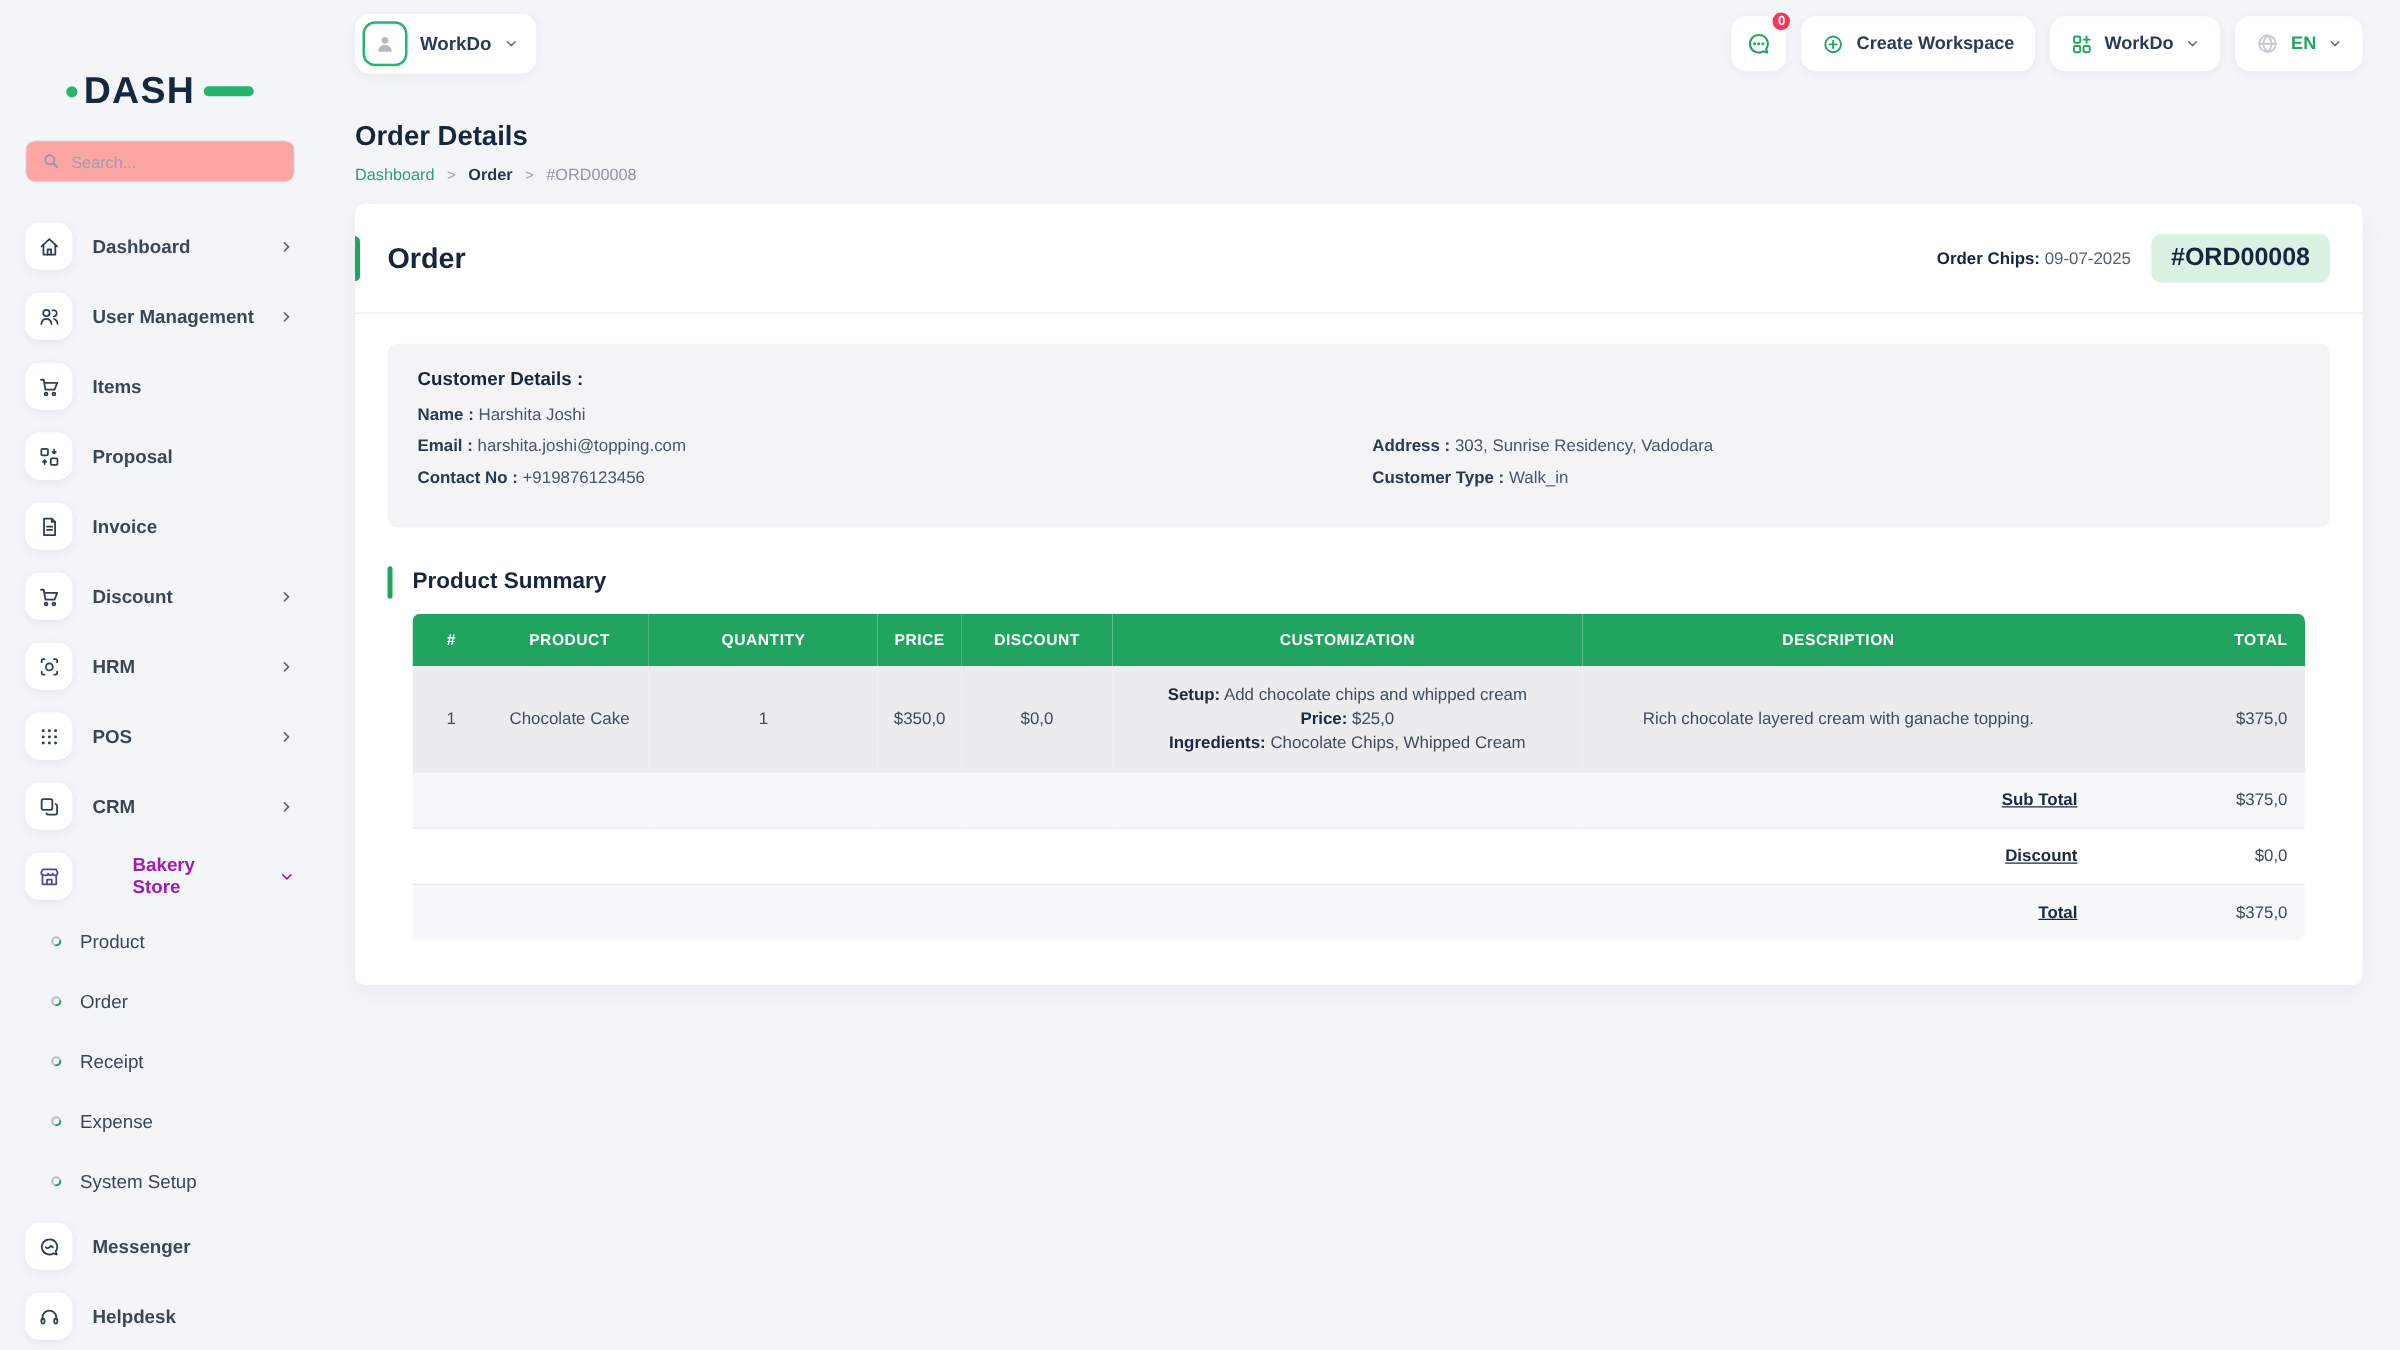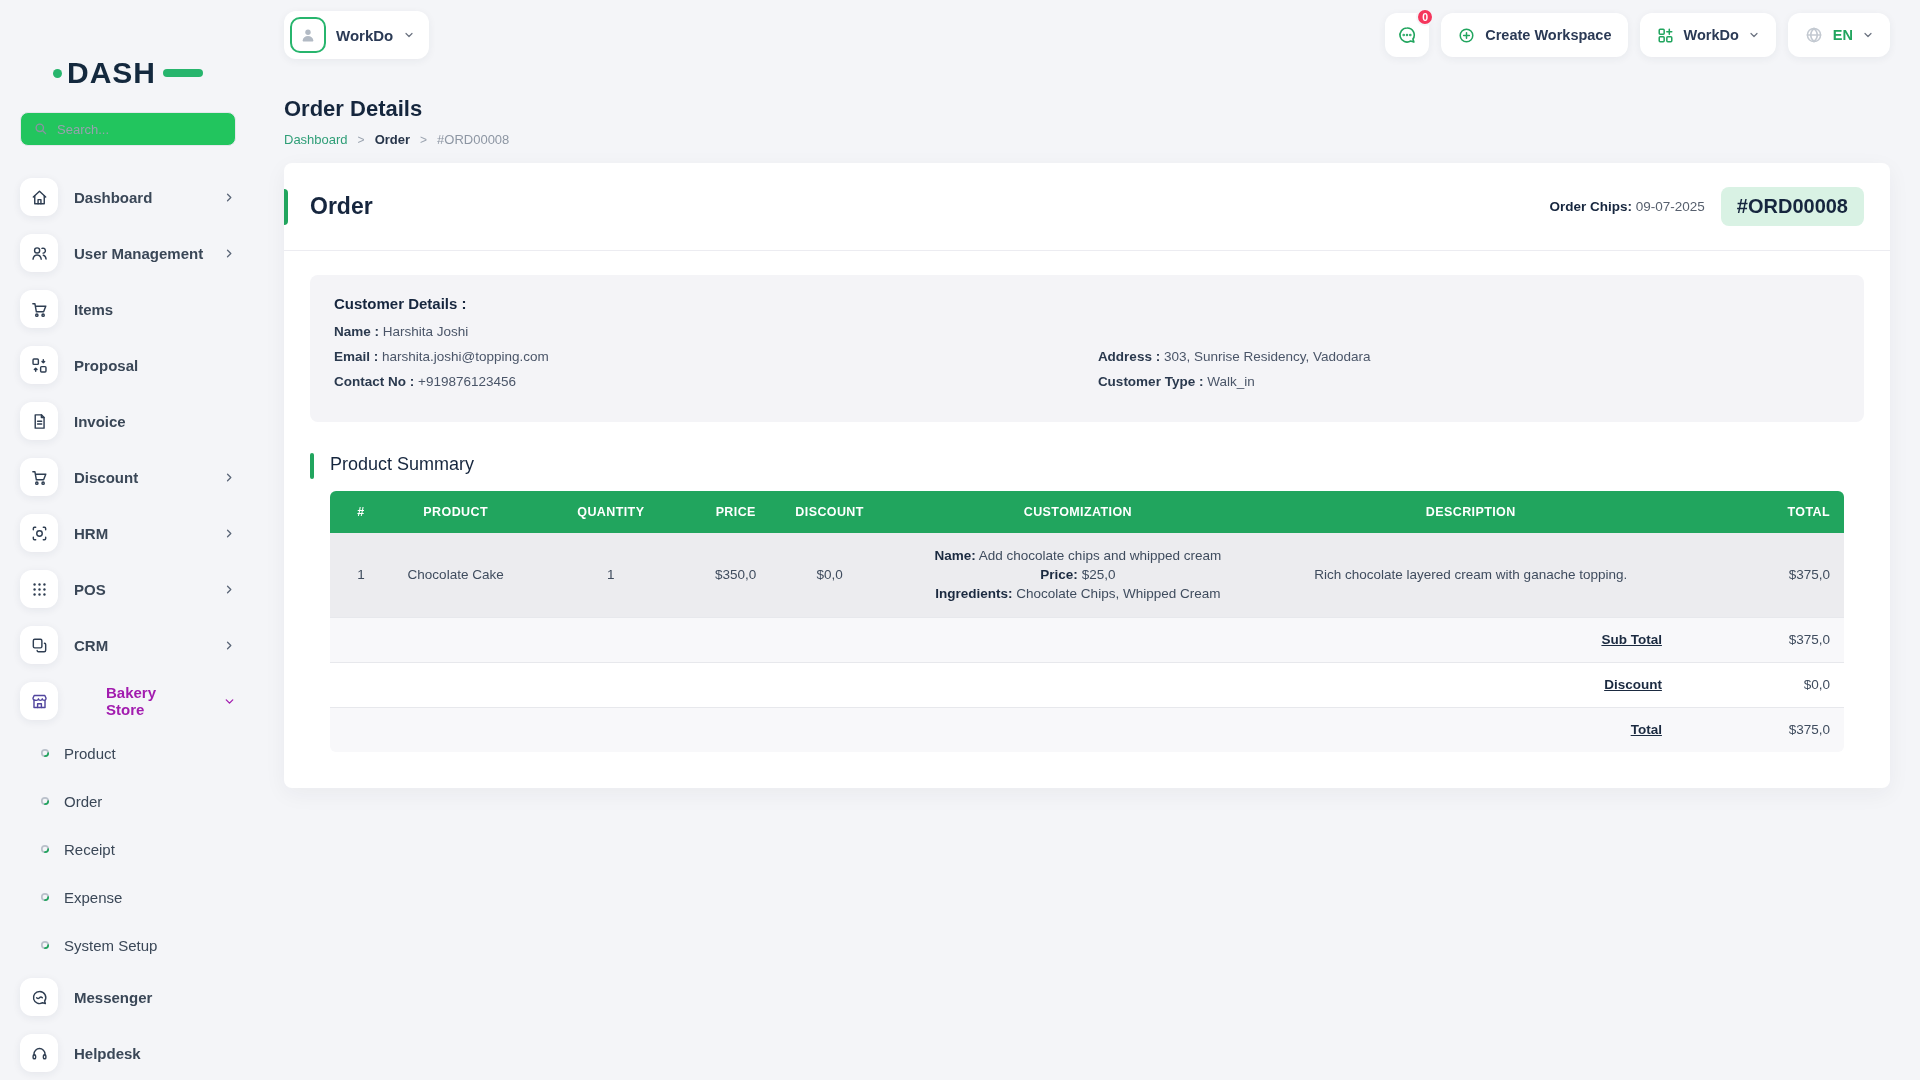--- a/index.html
+++ b/index.html
@@ -6,21 +6,21 @@
   html,body { width:1920px; height:1080px; overflow:hidden; }
   body { font-family:"Liberation Sans","DejaVu Sans",sans-serif; background:#f4f5f8; color:#3a4757; }
 
   
   .sidebar { position:fixed; left:0; top:0; bottom:0; width:256px; padding:16px 20px 0; overflow:hidden; }
   .logo { display:flex; align-items:center; justify-content:center; gap:5px; height:46px; margin-bottom:16px;margin-top:34px; }
   .logo-dot { width:9px; height:9px; border-radius:50%; background:#27b express;}
   .logo-dot { width:9px; height:9px; border-radius:50%; background:#27b56d; }
   .logo-text { font-size:30px; font-weight:800; letter-spacing:1px; color:#14293e; }
   .logo-dash { width:40px; height:8px; border-radius:4px; background:#27b56d; margin-left:2px; }
-  .search-box { display:flex; align-items:center; gap:8px; height:34px; background:#22c55e; border:1px solid #e4e7ec; border-radius:8px; padding:0 12px; margin-bottom:32px; }
+  .search-box { display:flex; align-items:center; gap:8px; height:34px; background:#fca5a5; border:1px solid #e4e7ec; border-radius:8px; padding:0 12px; margin-bottom:32px; }
   .search-box input { border:none; outline:none; background:transparent; font-size:13px; color:#4a5568; width:100%; font-family:inherit; }
   .search-box input::placeholder { color:#98a1ae; }
   .nav-item { display:flex; align-items:center; gap:16px; height:38px; margin-bottom:18px; cursor:pointer; }
   .icon-tile { flex:0 0 38px; width:38px; height:38px; background:#fff; border-radius:12px; display:flex; align-items:center; justify-content:center; box-shadow:0 2px 8px rgba(30,45,66,.07); color:#2f3e52; }
   .nav-label { font-size:15px; font-weight:600; color:#3a4757; }
   .nav-chevron { margin-left:auto; color:#5b6678; display:flex; }
   .nav-item.active .nav-label, .nav-item.active .nav-chevron { color:#a21caf;margin-left:32px; }
   .nav-item.active .icon-tile { color:#51459e; }
   .subnav { margin:0 0 4px; }
   .sub-item { display:flex; align-items:center; gap:14px; height:30px; margin-bottom:18px; padding-left:20px; cursor:pointer; }
@@ -59,21 +59,21 @@
   .order-badge { background:#d9f2e4; color:#16263e; font-size:20px; font-weight:700; padding:8px 16px; border-radius:8px; }
 
   .card-body { padding:24px 26px 36px; }
   .customer-box { position:relative; background:#f4f4f7; border-radius:8px; padding:20px 24px 22px; min-height:146px; }
   .cust-heading { font-size:15px; font-weight:700; color:#16263e; margin-bottom:12px; }
   .cust-line { font-size:13.5px; color:#4a5568; margin-bottom:9px; line-height:1.2; }
   .cust-line b { color:#2a394e; font-weight:700; }
   .cust-col-right { position:absolute; left:50.7%; top:74px; }
   .cust-col-right .cust-line { margin-bottom:9px; }
 
-  .ps-heading { position:relative; margin:32px 0 16px; padding-left:20px; font-size:18px; font-weight:400; color:#16263e; }
+  .ps-heading { position:relative; margin:32px 0 16px; padding-left:20px; font-size:18px; font-weight:700; color:#16263e; }
   .ps-heading::before { content:""; position:absolute; left:0; top:-1px; width:4px; height:26px; background:#21a55e; border-radius:3px; }
 
   .table-wrap { margin:0 20px; border-radius:6px; overflow:hidden; }
   table { width:100%; border-collapse:collapse; table-layout:fixed; }
   col.c-idx{width:4.1%} col.c-prod{width:8.4%} col.c-qty{width:12.1%} col.c-price{width:4.4%} col.c-disc{width:8%} col.c-cust{width:24.8%} col.c-desc{width:27.1%} col.c-total{width:11.1%}
   thead th { background:#21a55e; color:#fff; font-size:12.5px; font-weight:700; letter-spacing:.4px; padding:14px 8px; text-align:center; }
   thead th.right { text-align:right; padding-right:14px; }
   tbody td { font-size:13.5px; color:#3f4c5e; padding:13px 8px; text-align:center; vertical-align:middle; line-height:1.34; }
   tr.item-row { background:#ececef; }
   tr.item-row td.right { text-align:right; padding-right:14px; }
@@ -478,21 +478,21 @@
             </tr>
           </thead>
           <tbody>
             <tr class="item-row">
               <td>1</td>
               <td>Chocolate Cake</td>
               <td>1</td>
               <td>$350,0</td>
               <td>$0,0</td>
               <td class="cz">
-                <div><b>Name:</b> <span>Add chocolate chips and whipped cream</span></div>
+                <div><b>Setup:</b> <span>Add chocolate chips and whipped cream</span></div>
                 <div><b>Price:</b> <span>$25,0</span></div>
                 <div><b>Ingredients:</b> <span>Chocolate Chips, Whipped Cream</span></div>
               </td>
               <td>Rich chocolate layered cream with ganache topping.</td>
               <td class="right">$375,0</td>
             </tr>
             <tr class="total-row striped">
               <td colspan="7" class="total-label">Sub Total</td>
               <td class="total-value">$375,0</td>
             </tr>

